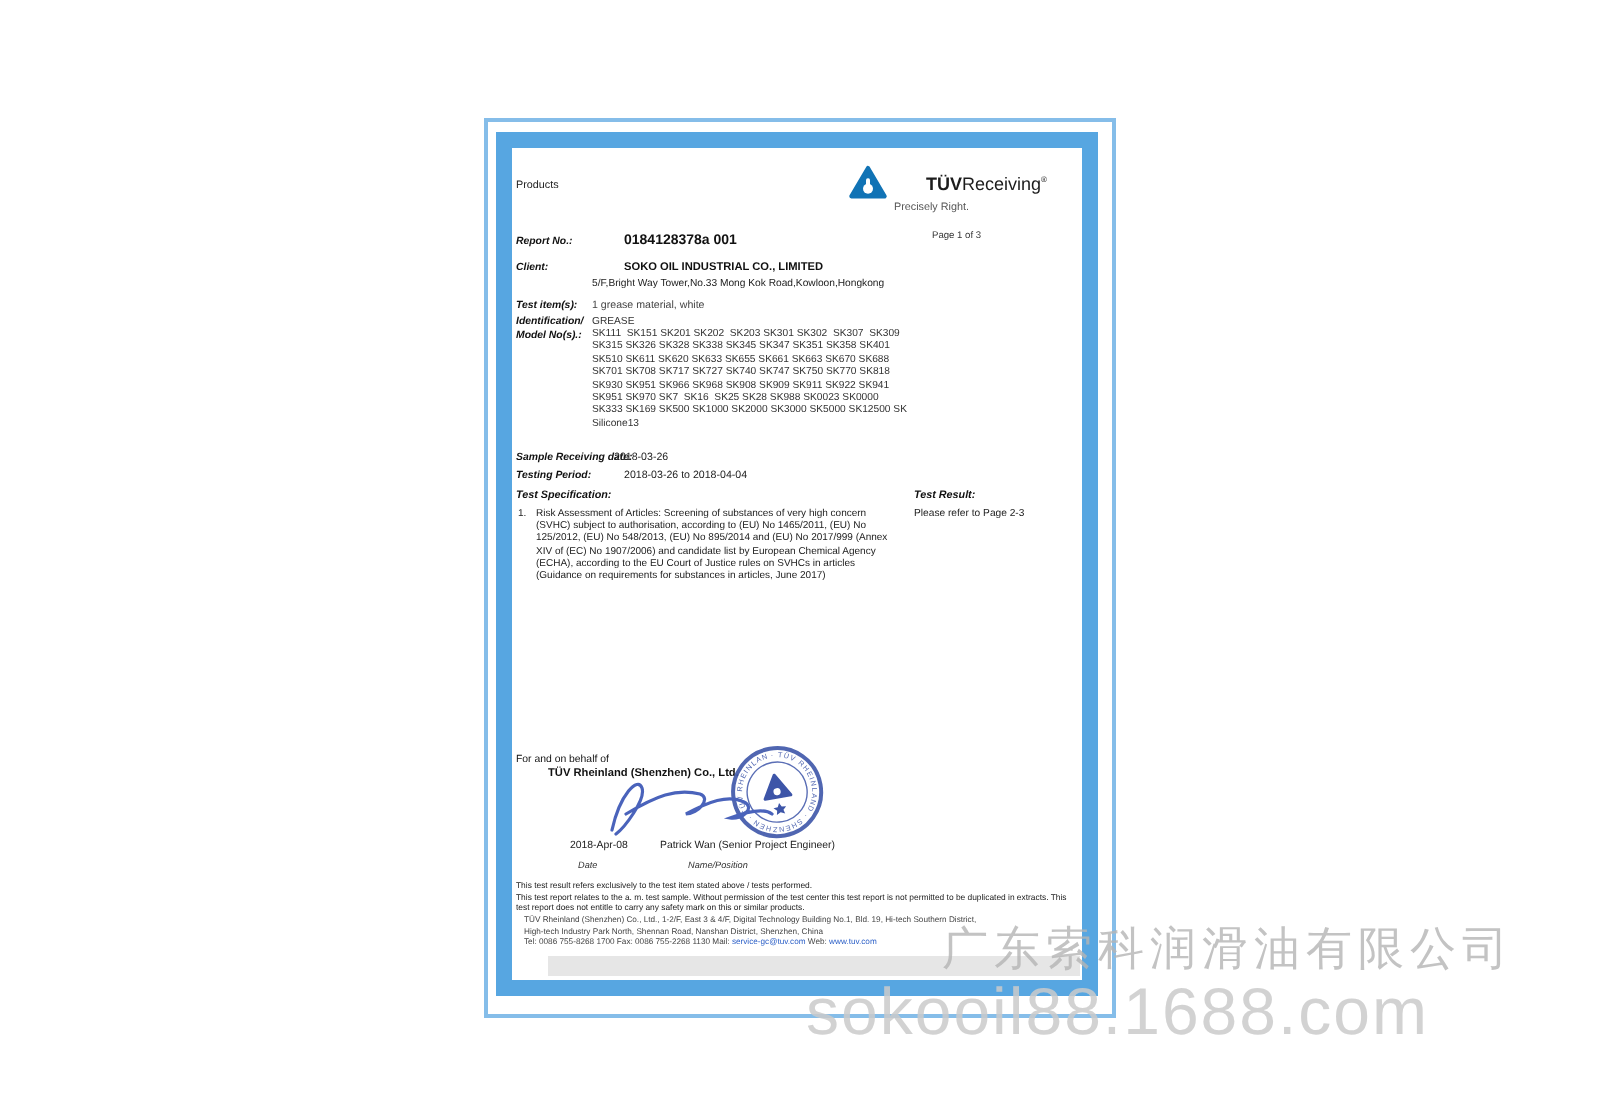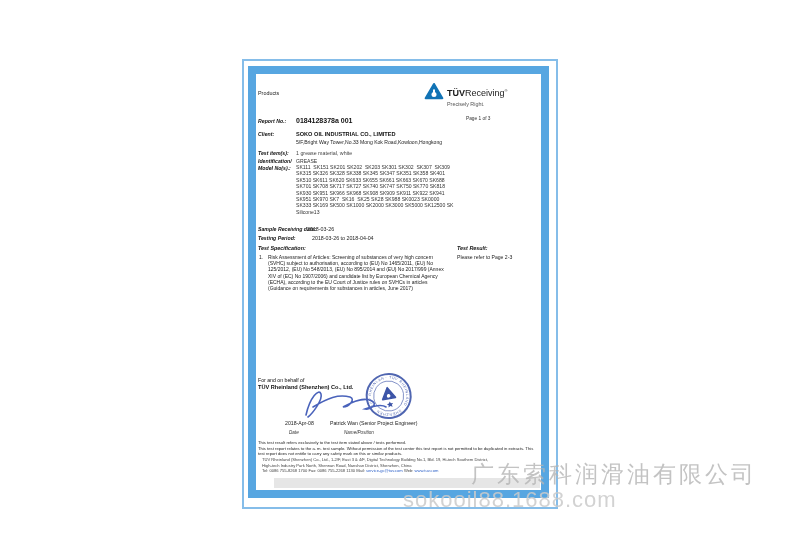--- a/index.html
+++ b/index.html
@@ -7,30 +7,30 @@
          font-family:"Liberation Sans",sans-serif;color:#222;}
   .abs{position:absolute;}
   .outer-frame{position:absolute;left:242px;top:59px;width:312px;height:446px;
                border:2px solid #85bde9;}
   .page{position:absolute;left:248px;top:66px;width:301px;height:432px;
         border:8px solid #57a6e1;background:#fff;box-sizing:border-box;}
   .content{position:absolute;left:0;top:0;right:0;bottom:0;}
   .lbl{position:absolute;left:2px;font-weight:bold;font-style:italic;
        font-size:5.2px;color:#111;white-space:nowrap;}
   .val{position:absolute;font-size:5.3px;color:#222;white-space:nowrap;}
-  .bold{font-weight:bold;}
+  .bold{font-weight:bold;margin-left:16px;}
   .mline{white-space:pre;font-size:5.1px;line-height:6.4px;color:#333;}
   .tiny{font-size:4.2px;color:#222;white-space:nowrap;}
   .addr{font-size:4.1px;color:#444;white-space:nowrap;}
   .blue{color:#2b5fc7;}
   .heading{position:absolute;font-weight:bold;font-style:italic;font-size:5.4px;color:#111;white-space:nowrap;}
   .spec-text{font-size:5px;line-height:6.2px;color:#222;}
   .wm-cn{position:absolute;left:424px;top:459px;font-size:23px;letter-spacing:3px;
          color:#b5b5b5;opacity:.8;white-space:nowrap;z-index:30;margin-left:47px;}
-  .wm-url{position:absolute;left:403px;top:487px;font-size:22px;letter-spacing:1px;
+  .wm-url{position:absolute;left:403px;top:487px;font-size:33px;letter-spacing:1px;
           color:#cbcbcb;opacity:.85;white-space:nowrap;z-index:30;}
   .shadow-strip{position:absolute;left:18px;top:404px;width:266px;height:10px;
                 background:#d9d9d9;opacity:.65;}
   .logo-row{position:absolute;left:168px;top:8px;display:flex;align-items:flex-start;}
   .brand{font-size:9px;color:#1c1c1c;letter-spacing:0;line-height:10px;white-space:nowrap;}
   .tagline{font-size:5.4px;color:#555;margin-top:1px;}
   .sup{font-size:4px;vertical-align:super;}
 </style>
 </head>
 <body>

